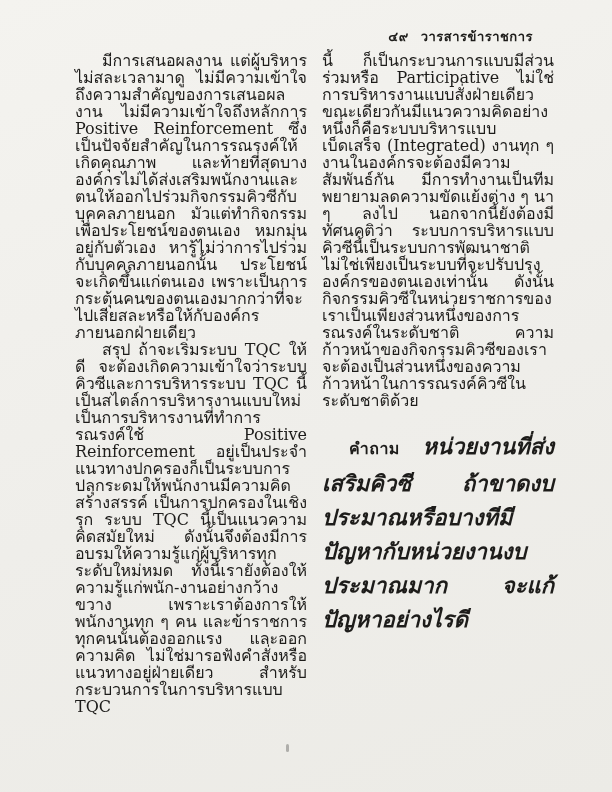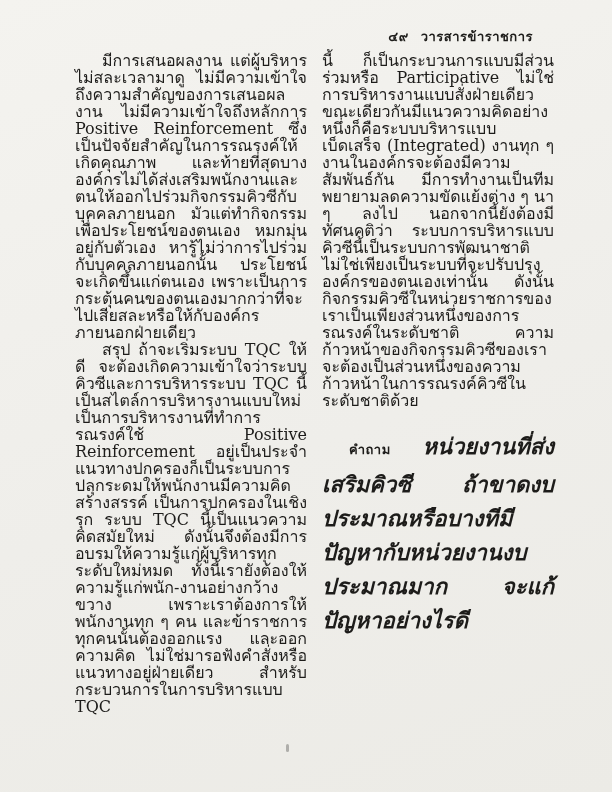--- a/index.html
+++ b/index.html
@@ -57,21 +57,21 @@
   .qa-question {
     margin: 20px 0 0 0;
     font-size: 22px;
     line-height: 34px;
     font-weight: bold;
     text-align: justify;
     text-indent: 27px;
   }
   .qa-question .q-label {
     font-style: normal;
-    font-size: 13px;
+    font-size: 16px;
     letter-spacing: 0.5px;
     margin-right: 6px;
   }
   .qa-question .q-text {
     font-style: italic;
   }
   .scan-speck {
     position: absolute;
     left: 286px;
     top: 744px;

